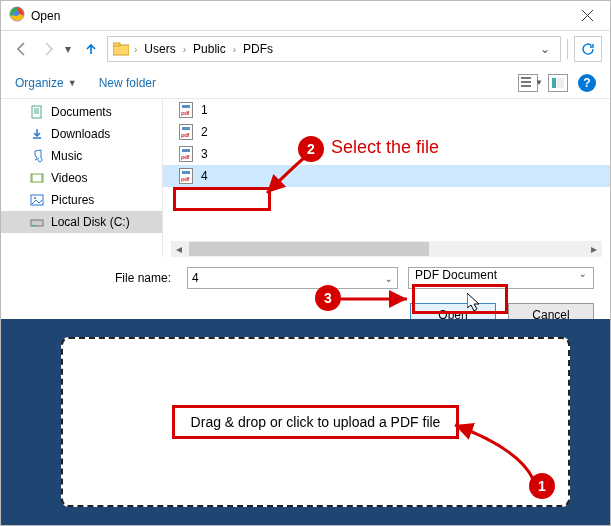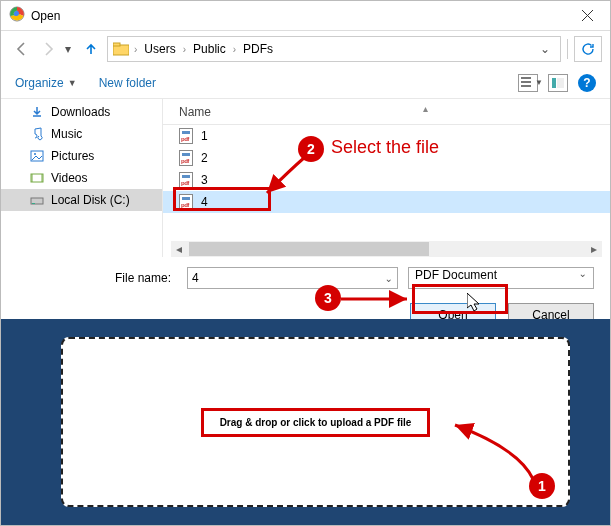--- a/index.html
+++ b/index.html
@@ -54,21 +54,21 @@
   .fname-input { flex:1; height:22px; border:1px solid #aaa; display:flex; align-items:center; justify-content:space-between; padding:0 4px;}
   .filetype { width:186px; height:22px; border:1px solid #aaa; display:flex; justify-content:space-between; padding:0 6px;}
   .drop-caret { color:#555; font-size:10px;}
   .btn-row { display:flex; justify-content:flex-end; gap:12px; margin-top:14px; align-items:center;}
   .btn { width:86px; height:24px; border:1px solid #999; background:#e8e8e8; display:flex; align-items:center; justify-content:center;}
   .btn.primary { background:#e5f1fb; border:1px solid #3a8ac9;}
   .btn-wrap { position:relative; }
 
   .lower-area { position:absolute; left:0; right:0; bottom:0; height:206px; background:#1f4572; padding: 18px 40px 18px 60px;}
   .dropzone { width:100%; height:100%; border:2px dashed #222; border-radius:8px; background:#fff; display:flex; align-items:center; justify-content:center;}
-  .drop-msg { border:3px solid #d40000; padding:6px 16px; font-size:10px; font-weight:700;}
+  .drop-msg { border:3px solid #d40000; padding:6px 16px; font-size:14px; font-weight:400;}
 
   
   .mark-circle { position:absolute; width:26px; height:26px; border-radius:50%; background:#d40000; color:#fff; display:flex; align-items:center; justify-content:center; font-weight:bold; font-size:14px; z-index:50;}
   .mark-box { position:absolute; border:3px solid #d40000; z-index:40; pointer-events:none;}
   .mark-text { position:absolute; color:#d40000; font-size:18px; z-index:50; font-weight:500;}
   .arrow { position:absolute; z-index:45; }
   .arrow svg { overflow:visible; }
 
   .cursor { position:absolute; z-index:60; }
 
@@ -161,67 +161,72 @@
       </span>
     <span class="tb-help">?</span>
   </div>
 </div>
 
 <div class="main">
   <div class="sidebar">
     <div class="side-item">
         <span class="side-icon">
           <svg width="14" height="14">
+            <rect x="2" y="1" width="9" height="12" fill="#fff" stroke="#5a8"></rect>
+            <path d="M4 4 H9 M4 6 H9 M4 8 H9" stroke="#5a8"></path>
+          </svg>
+        </span>
+        <span>Documents</span>
+      </div>
+    <div class="side-item">
+        <span class="side-icon">
+          <svg width="14" height="14">
             <path d="M7 2 V9 M4 6 L7 9 L10 6 M3 11 H11" stroke="#2a7bd1" stroke-width="1.5" fill="none"></path>
           </svg>
         </span>
         <span>Downloads</span>
       </div>
     <div class="side-item">
         <span class="side-icon">
           <svg width="14" height="14">
             <path d="M5 11 A2 2 0 1 0 5 7 V2 L11 1 V9 A2 2 0 1 1 9 9" stroke="#2a7bd1" fill="none"></path>
           </svg>
         </span>
         <span>Music</span>
+      </div>
+    <div class="side-item">
+        <span class="side-icon">
+          <svg width="14" height="14">
+            <rect x="1" y="3" width="12" height="8" fill="none" stroke="#7a4"></rect>
+            <path d="M2 3 V11 M12 3 V11" stroke="#7a4"></path>
+          </svg>
+        </span>
+        <span>Videos</span>
       </div>
     <div class="side-item">
         <span class="side-icon">
           <svg width="14" height="14">
             <rect x="1" y="2" width="12" height="10" fill="none" stroke="#2a7bd1"></rect>
             <circle cx="5" cy="5" r="1" fill="#2a7bd1"></circle>
             <path d="M2 11 L6 7 L9 10 L12 7" stroke="#2a7bd1" fill="none"></path>
           </svg>
         </span>
         <span>Pictures</span>
       </div>
-    <div class="side-item">
-        <span class="side-icon">
-          <svg width="14" height="14">
-            <rect x="1" y="3" width="12" height="8" fill="none" stroke="#7a4"></rect>
-            <path d="M2 3 V11 M12 3 V11" stroke="#7a4"></path>
-          </svg>
-        </span>
-        <span>Videos</span>
-      </div>
     <div class="side-item sel">
         <span class="side-icon">
           <svg width="14" height="14">
             <rect x="1" y="5" width="12" height="6" fill="#ccc" stroke="#777"></rect>
             <rect x="2" y="10" width="3" height="1" fill="#3a8"></rect>
           </svg>
         </span>
         <span>Local Disk (C:)</span>
       </div>
   </div>
   <div class="filepane">
-    <div class="col-header">
-      <span class="col-name">Name</span>
-      <span class="sort-arrow">▴</span>
-    </div>
     <div class="file-row">
         <span class="pdf-icon"></span>
         <span>1</span>
       </div>
     <div class="file-row">
         <span class="pdf-icon"></span>
         <span>2</span>
       </div>
     <div class="file-row">
         <span class="pdf-icon"></span>

